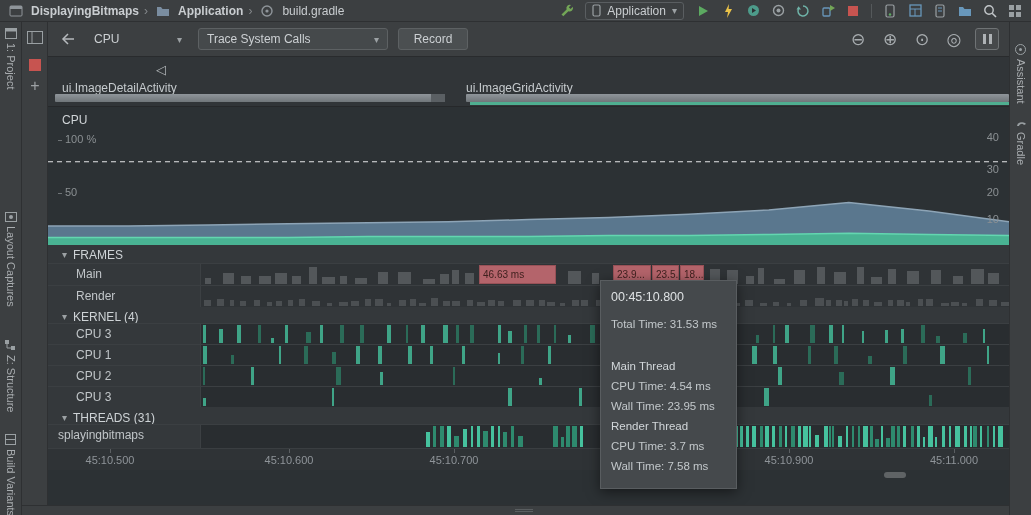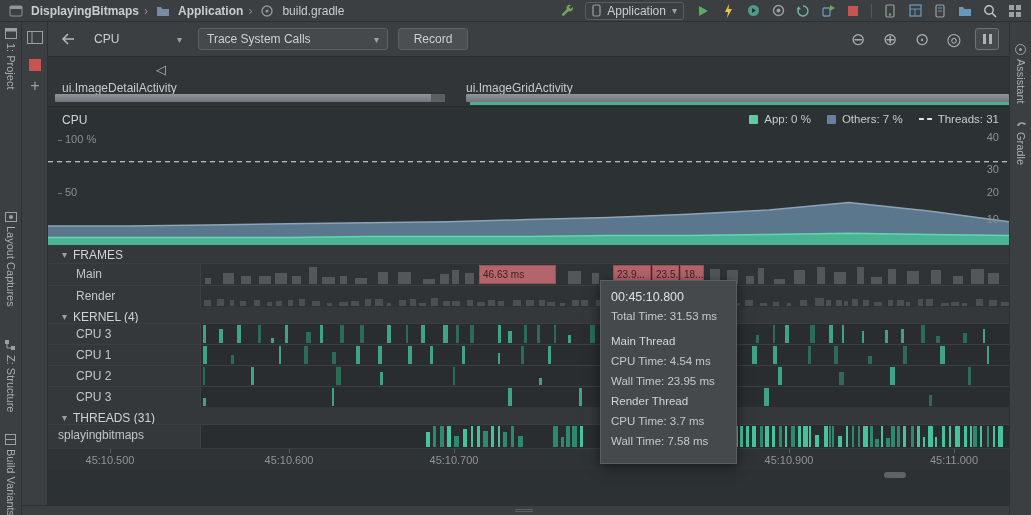--- a/index.html
+++ b/index.html
@@ -118,22 +118,22 @@
   .time-tick { position:absolute; top:0; width:1px; height:4px; background:#5a5e61; }
 
   .h-scroll { position:absolute; left:0; top:413px; width:100%; height:10px; }
   .h-thumb { position:absolute; left:836px; top:2px; width:22px; height:6px; border-radius:3px;
     background:#5f6365; cursor:pointer; }
 
   
   .tooltip { position:absolute; left:552px; top:223px; width:137px; background:#45494c;
     border:1px solid #595d60; box-shadow:0 3px 12px rgba(0,0,0,.5); padding:9px 10px;
     z-index:10; font-size:11.5px; color:#c3c8cb; line-height:14px; }
-  .tt-time { font-size:12.5px; color:#dde1e3; margin-bottom:5px; }
-  .tt-total { margin-bottom:11px; }
+  .tt-time { font-size:12.5px; color:#dde1e3; margin-bottom:13px; }
+  .tt-total { margin-bottom:28px; }
   .tt-group div { margin-bottom:6px; }
   .tt-group { margin-bottom:5px; }
   .tt-gtitle { color:#d2d7da; }
 
   .bottom-strip { position:absolute; left:22px; right:22px; bottom:0; height:10px;
     background:#3c3f41; border-top:1px solid #2e3032; }
   .grip { position:absolute; left:493px; top:3px; width:18px; height:3px;
     border-top:1px solid #5a5e60; border-bottom:1px solid #5a5e60; }
 </style>
 </head>
@@ -378,34 +378,20 @@
                 <line x1="0" y1="54.7" x2="961" y2="54.7" stroke="#e3e5e6" stroke-width="1.1" stroke-dasharray="5 4"></line>
               </svg>
             <span class="cpu-title">CPU</span>
             <span class="laxis" style="top:26px">100 %</span>
             <span class="laxis" style="top:79px">50</span>
             <div class="raxis">
                 <div class="raxis-tick" style="top: 24px;">40</div>
                 <div class="raxis-tick" style="top: 56px;">30</div>
                 <div class="raxis-tick" style="top: 78.8px;">20</div>
                 <div class="raxis-tick" style="top: 106.2px;">10</div>
-              </div>
-            <div class="legend">
-                <span class="legend-item">
-                  <span class="legend-swatch" style="background: rgb(98, 200, 165);"></span>
-                  <span>App: 0 %</span>
-                </span>
-                <span class="legend-item">
-                  <span class="legend-swatch" style="background: rgb(97, 131, 160);"></span>
-                  <span>Others: 7 %</span>
-                </span>
-                <span class="legend-item">
-                  <span class="legend-dash"></span>
-                  <span>Threads: 31</span>
-                </span>
               </div>
           </div>
 
           <div class="section" style="top:188px;height:62px">
             <div class="sec-header">
               <span class="disc">▾</span>
               <span>FRAMES</span>
             </div>
             <div class="trow" style="top:18px;height:22px">
               <span class="trow-label">Main</span>

